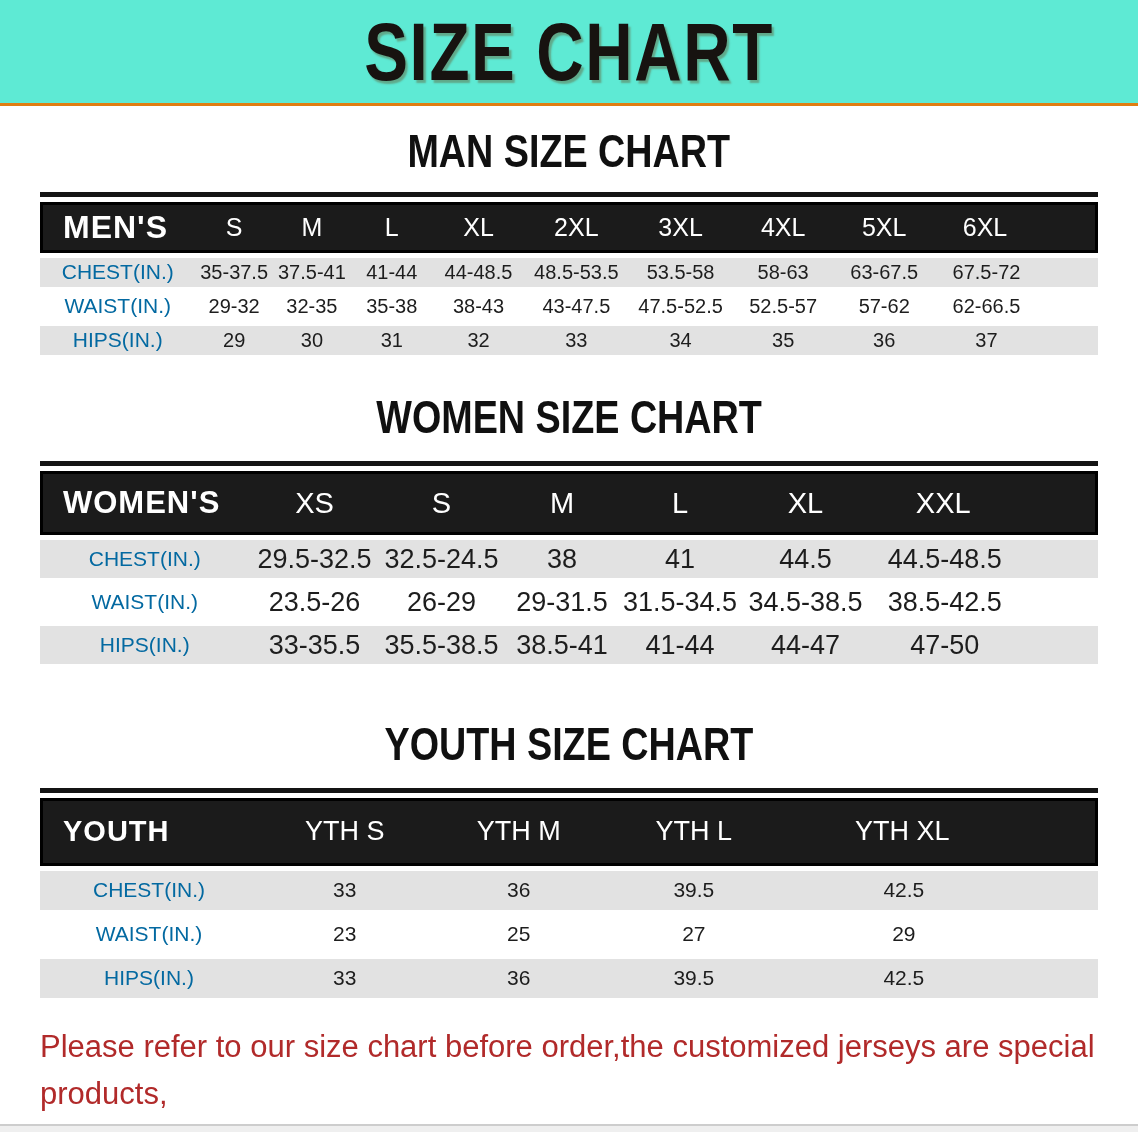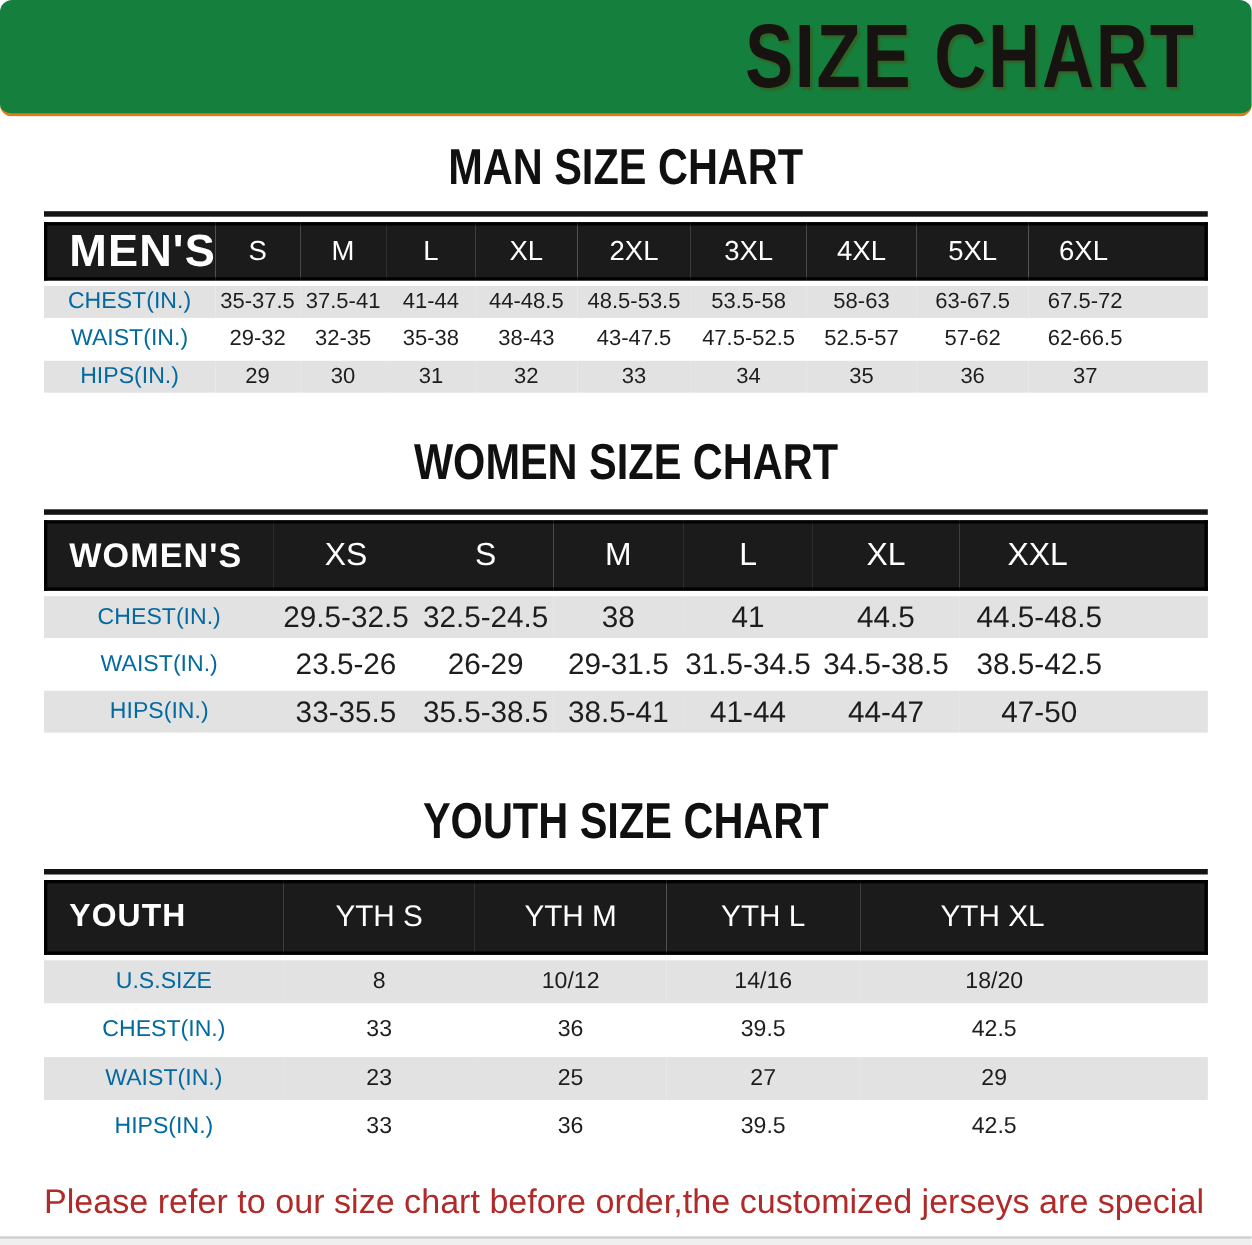--- a/index.html
+++ b/index.html
@@ -2,23 +2,22 @@
 <html><head>
 <meta charset="utf-8">
 <style>
   html,body{margin:0;padding:0;}
   body{
     width:1138px;height:1132px;position:relative;background:#ffffff;
     font-family:"Liberation Sans", sans-serif;overflow:hidden;
   }
   
   .banner{
-    height:103px;background:#15803d;display:flex;align-items:center;justify-content:flex-end;
+    height:103px;background:#5eead4;display:flex;align-items:center;justify-content:center;
     border-bottom:3px solid #e07d12;
-    border-radius:11px;
   }
   .banner .title{
     display:inline-block;font-size:82px;font-weight:800;color:#171310;
     transform:scaleX(0.80);letter-spacing:2px;line-height:1;
     text-shadow:3px 3px 2px rgba(100,50,0,0.35);
   }
   
   .section-heading{
     text-align:center;margin:0;line-height:1.1;
   }
@@ -44,21 +43,21 @@
   table.size-table th:first-child{border-left:3px solid #000;text-align:left;padding-left:20px;font-weight:800;}
   table.size-table th:last-child{border-right:3px solid #000;}
   table.size-table td{
     text-align:center;color:#1d1d1d;padding:0;
   }
   table.size-table td:first-child{font-size:21px;color:#0369a1;}
   table.size-table tbody tr:nth-child(odd) td{background:#e2e2e2;}
   table.size-table tbody tr:nth-child(even) td{background:#ffffff;}
   
   .tw-men th{height:45px;font-size:25px;}
-  .tw-men th:first-child{font-size:41px;letter-spacing:1px;margin-left:36px;}
+  .tw-men th:first-child{font-size:32px;letter-spacing:1px;margin-left:36px;}
   .tw-men td{height:29px;font-size:20px;}
   .tw-men th:last-child,.tw-men td:last-child{padding-right:60px;}
   
   .tw-women th{height:58px;font-size:29px;}
   .tw-women th:first-child{font-size:31px;letter-spacing:1px;}
   .tw-women td{height:38px;font-size:27px;}
   .tw-women th:last-child,.tw-women td:last-child{padding-right:80px;}
   
   .tw-youth th{height:62px;font-size:27px;margin-top:15px;}
   .tw-youth th:first-child{font-size:29px;letter-spacing:1px;}
@@ -228,27 +227,20 @@
       <tr>
         <th>YOUTH</th>
         <th>YTH S</th>
         <th>YTH M</th>
         <th>YTH L</th>
         <th>YTH XL</th>
       </tr>
     </thead>
     <tbody>
       <tr>
-        <td>U.S.SIZE</td>
-        <td>8</td>
-        <td>10/12</td>
-        <td>14/16</td>
-        <td>18/20</td>
-      </tr>
-      <tr>
         <td>CHEST(IN.)</td>
         <td>33</td>
         <td>36</td>
         <td>39.5</td>
         <td>42.5</td>
       </tr>
       <tr>
         <td>WAIST(IN.)</td>
         <td>23</td>
         <td>25</td>

